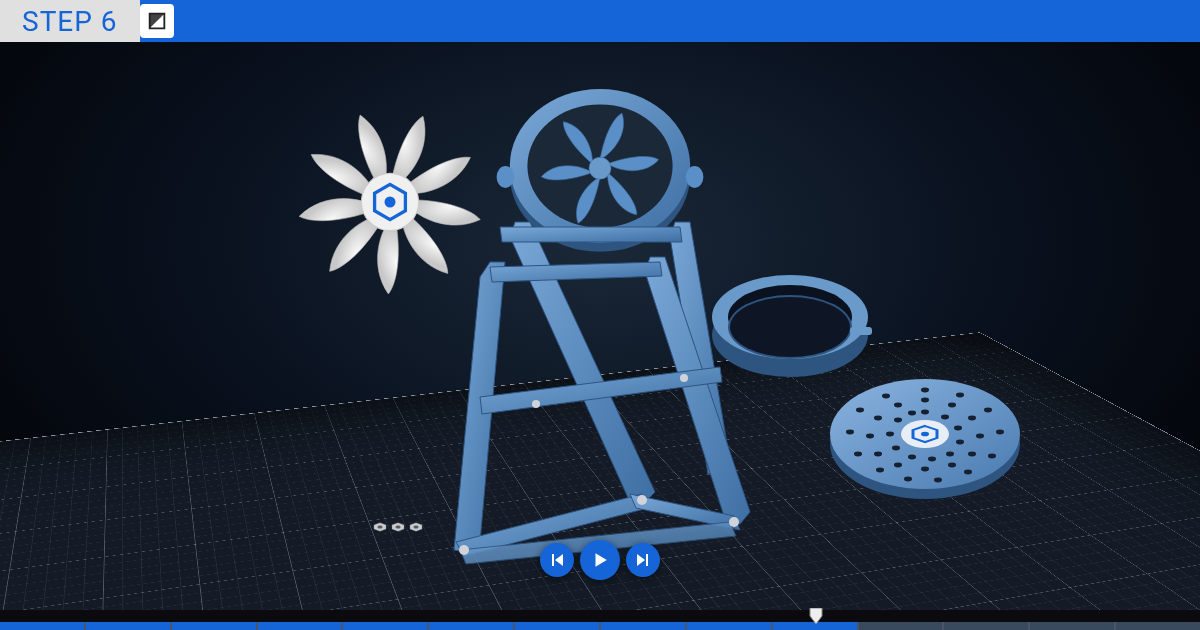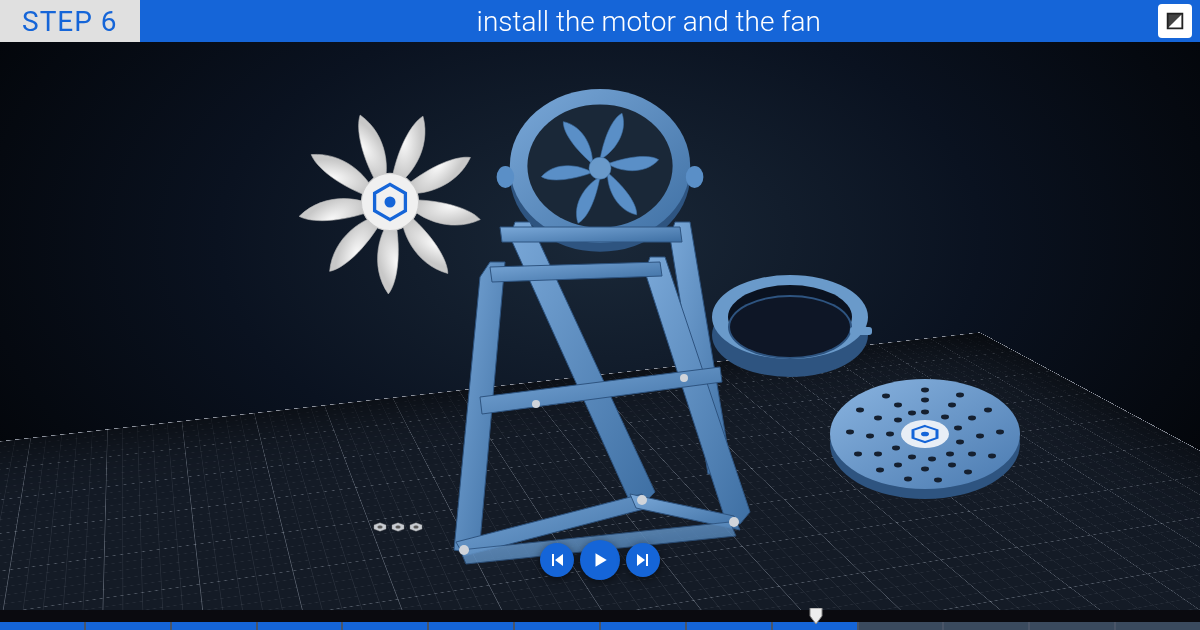--- a/index.html
+++ b/index.html
@@ -88,21 +88,20 @@
     transform: translateX(-50%);
   }
 </style>
 </head>
 <body>
 
 <div class="app">
 
   <div class="header">
     <div class="step-badge">STEP 6</div>
-    <div class="step-title">install the motor and the fan</div>
     <div class="fullscreen-btn">
       <svg viewBox="0 0 24 24">
         <path fill="#222" d="M3 3 h18 v18 h-18 Z" opacity="0"></path>
         <path fill="none" stroke="#222" stroke-width="2" d="M4 4 L20 4 L20 20 L4 20 Z"></path>
         <path fill="#222" d="M4 4 L20 4 L4 20 Z" opacity="0.85"></path>
       </svg>
     </div>
   </div>
 
   <div class="viewport">

